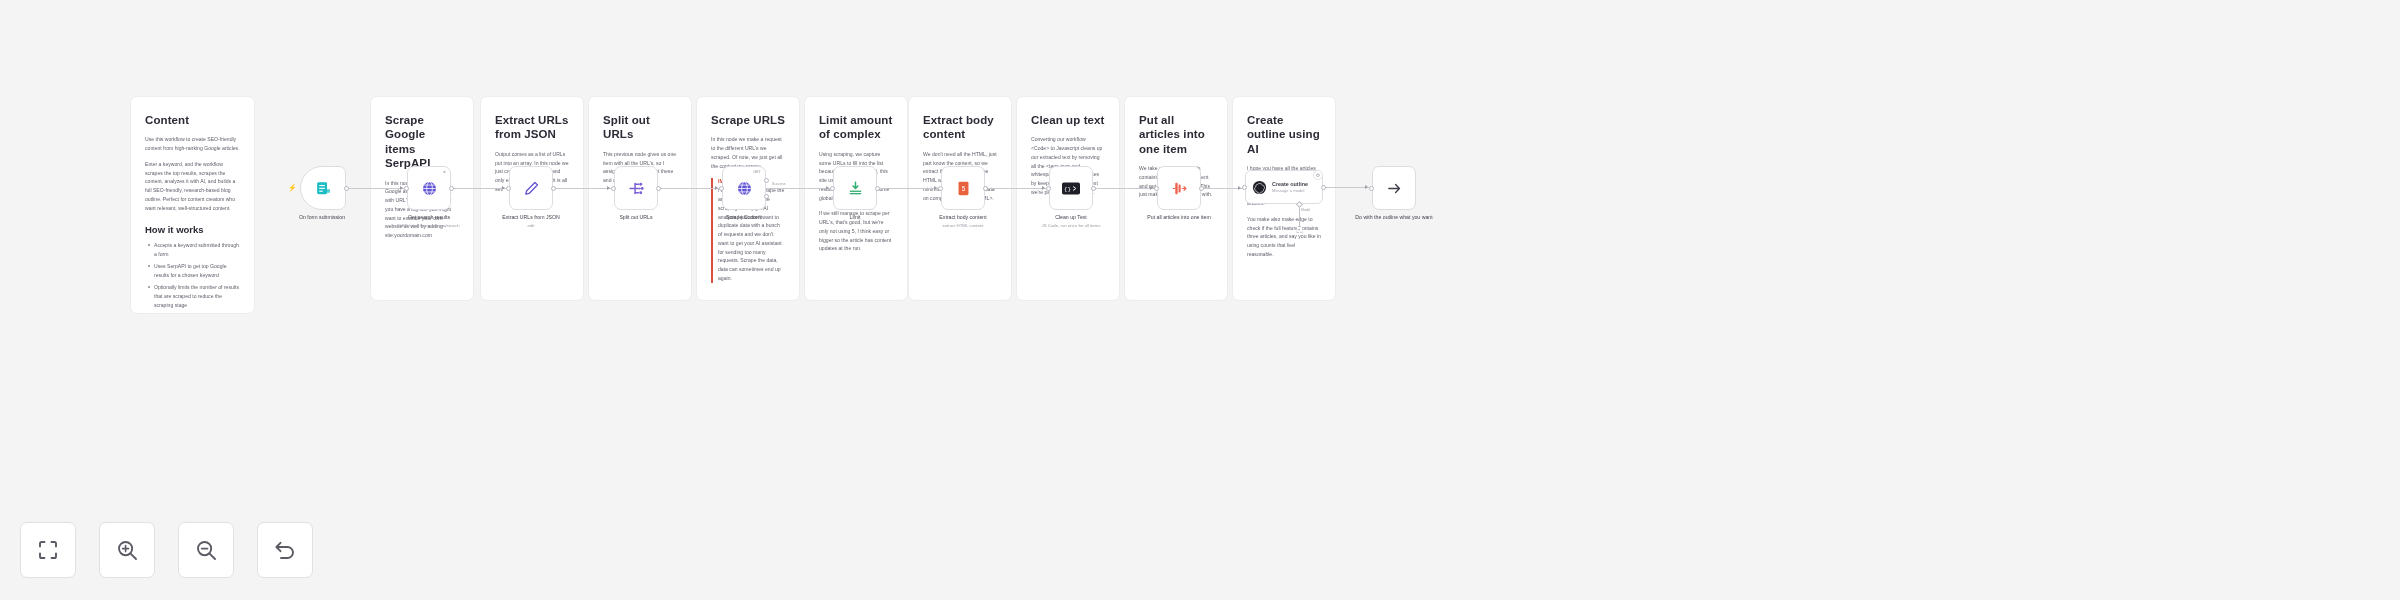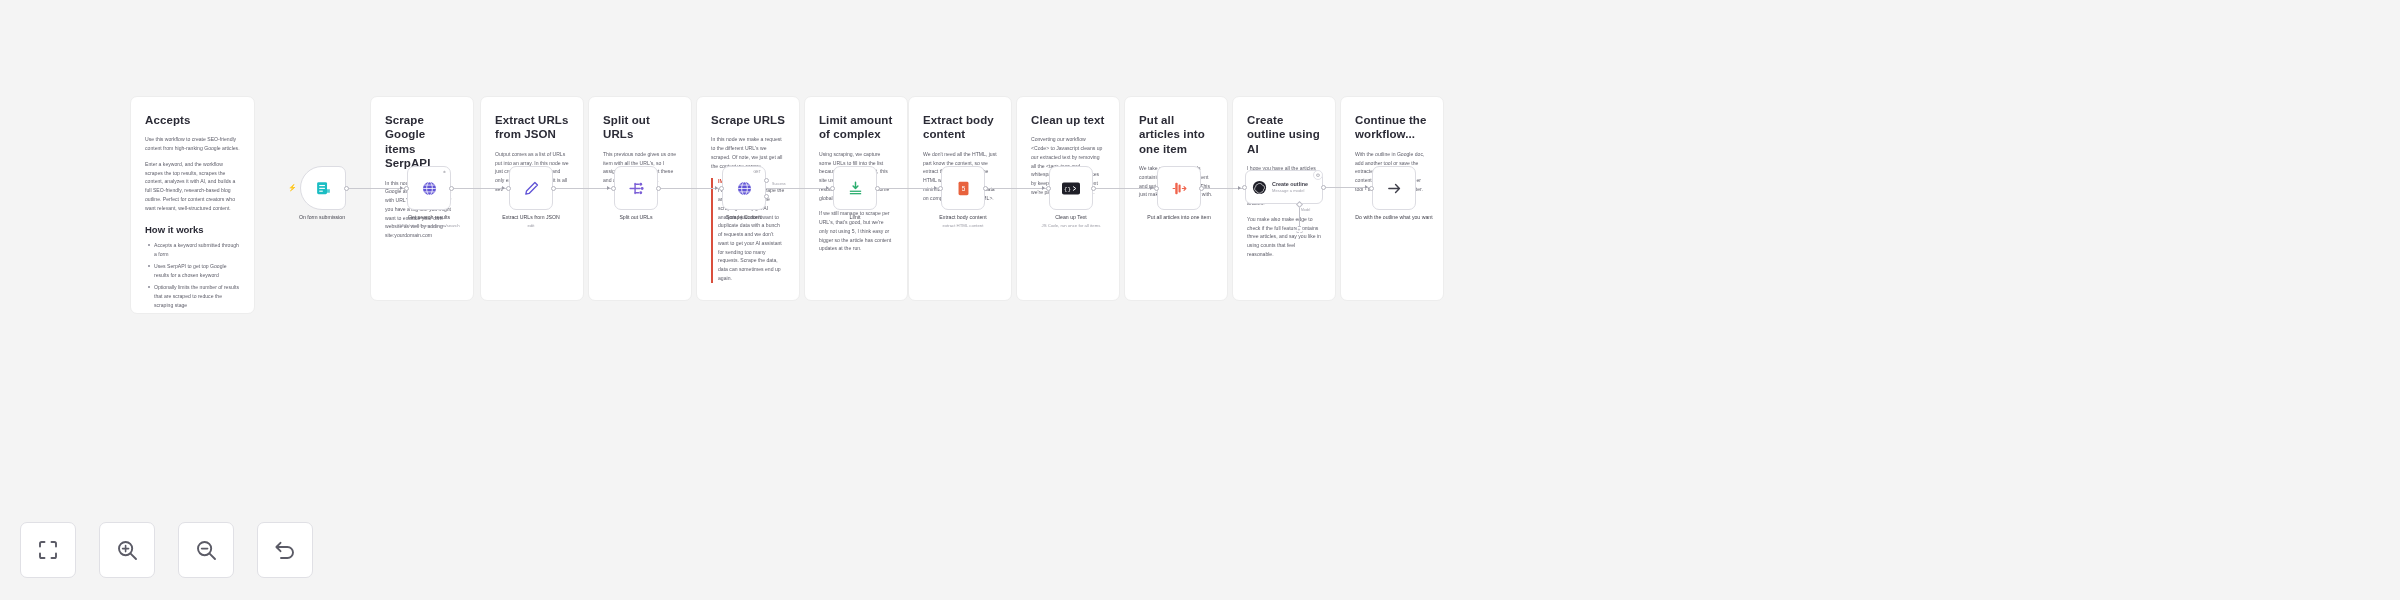--- a/index.html
+++ b/index.html
@@ -141,21 +141,21 @@
   }
   .tb-btn svg{display:block;}
 </style>
 </head>
 <body>
 
 <div class="canvas">
 
   <div class="notes" id="notes-layer">
       <div class="note" style="left: 130px; width: 125px; height: 218px;">
-        <h3>Accepts</h3>
+        <h3>Content</h3>
         <p>Use this workflow to create SEO-friendly content from high-ranking Google articles.</p>
         <p>Enter a keyword, and the workflow scrapes the top results, scrapes the content, analyzes it with AI, and builds a full SEO-friendly, research-based blog outline. Perfect for content creators who want relevant, well-structured content.</p>
         <h4>How it works</h4>
         <ul>
           <li>Accepts a keyword submitted through a form</li>
           <li>Uses SerpAPI to get top Google results for a chosen keyword</li>
           <li>Optionally limits the number of results that are scraped to reduce the scraping stage</li>
           <li>Scrapes each URL separately</li>
         </ul>
       </div>
@@ -193,24 +193,20 @@
         <p>Converting our workflow &lt;Code&gt; to Javascript cleans up our extracted text by removing all the &lt;tag&gt; tags and whitespace. This again makes by keeping the amount of text we're passing onto the LLM.</p>
       </div>
       <div class="note" style="left: 1124px; width: 104px; height: 205px;">
         <h3>Put all articles into one item</h3>
         <p>We take our different levels containing the scraped content and put it as one one item. This just makes it easier to work with.</p>
       </div>
       <div class="note" style="left: 1232px; width: 104px; height: 205px;">
         <h3>Create outline using AI</h3>
         <p>I hope you have all the articles we've scraped content and put it as one one item, which are now content, create in one source articles.</p>
         <p>You make also make edge to check if the full feature contains three articles, and say you like in using counts that feel reasonable.</p>
-      </div>
-      <div class="note" style="left: 1340px; width: 104px; height: 205px;">
-        <h3>Continue the workflow...</h3>
-        <p>With the outline in Google doc, add another tool or save the extracted content to your content, check it with another tool - the sound is your oyster.</p>
       </div>
     </div>
 
   <div class="graph" id="graph-layer">
       <div class="edge" style="left: 346px; top: 188px; width: 61px;"></div>
       <div class="edge-arrow" style="left: 400px; top: 186px;"></div>
       <div class="edge" style="left: 451px; top: 188px; width: 58px;"></div>
       <div class="edge-arrow" style="left: 502px; top: 186px;"></div>
       <div class="edge" style="left: 553px; top: 188px; width: 61px;"></div>
       <div class="edge-arrow" style="left: 607px; top: 186px;"></div>

